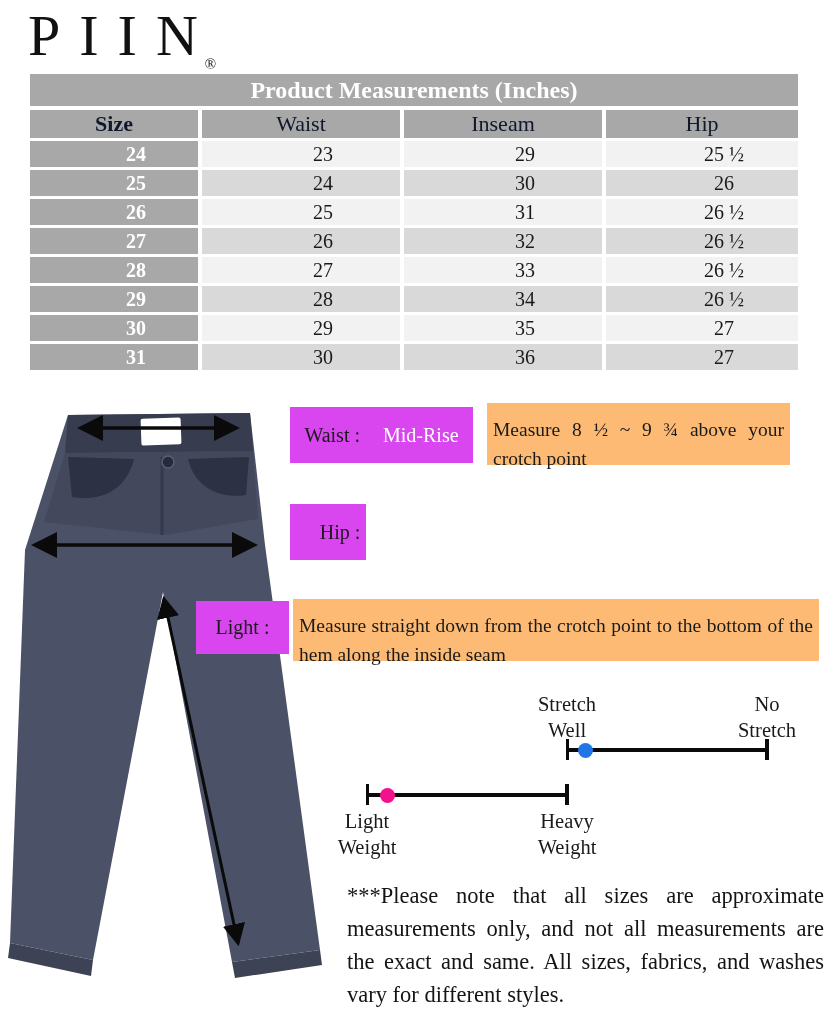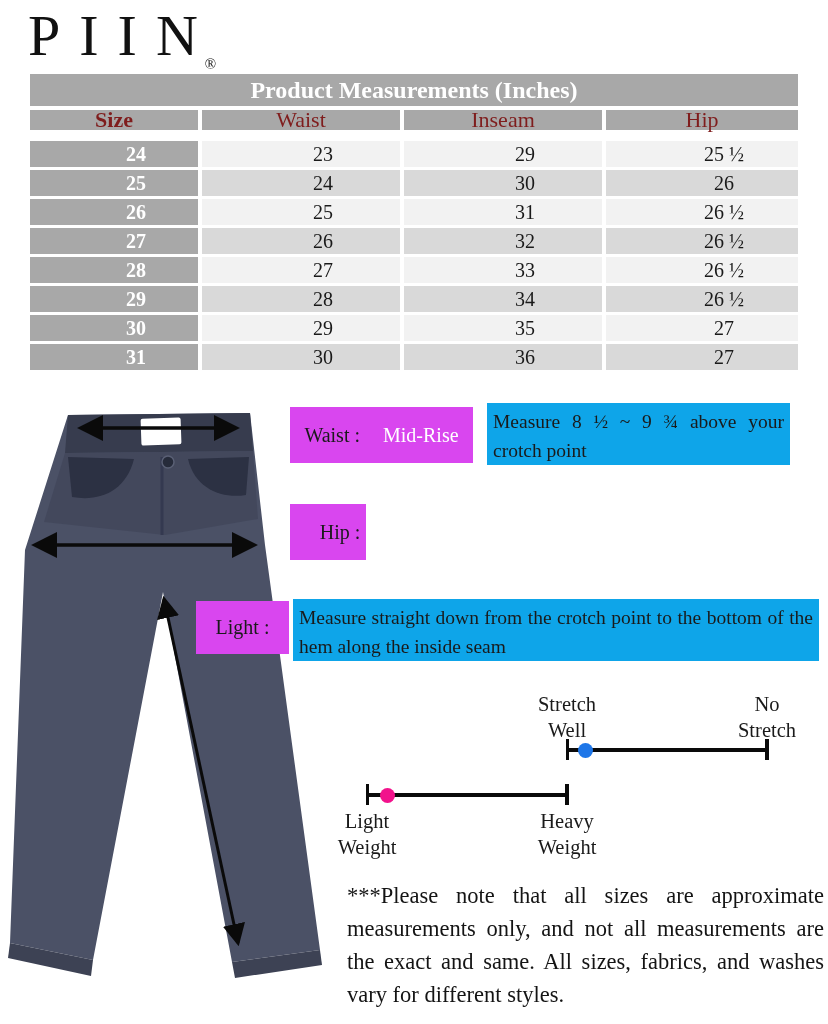--- a/index.html
+++ b/index.html
@@ -10,40 +10,40 @@
   .logo{position:absolute;left:28px;top:2px;font-size:58px;letter-spacing:19px;
         color:#111;font-weight:500;}
   .logo .reg{font-size:15px;letter-spacing:0;position:relative;top:14px;left:-12px;}
 
   
   .banner{position:absolute;left:30px;top:74px;width:768px;height:32px;background:#a8a8a8;
           color:#fff;font-weight:bold;font-size:24px;display:flex;align-items:center;
           justify-content:center;}
   .thead,.t-row{display:grid;grid-template-columns:168px 198px 198px 192px;column-gap:4px;}
   .thead{position:absolute;left:30px;top:110px;width:768px;}
-  .thead .cell{height:20px;background:#a8a8a8;color:#7f1d1d;font-size:22px;
+  .thead .cell{height:28px;background:#a8a8a8;color:#0f172a;font-size:22px;
                display:flex;align-items:center;justify-content:center;}
   .thead .cell.first{font-weight:bold;}
   .tbody{position:absolute;left:30px;top:141px;width:768px;display:flex;
          flex-direction:column;row-gap:3px;}
   .t-row .cell{height:26px;display:flex;align-items:center;justify-content:center;
                font-size:20px;padding-left:44px;}
   .size-cell{background:#a8a8a8;color:#fff;font-weight:bold;}
   .t-row:nth-child(odd) .val-cell{background:#f2f2f2;}
   .t-row:nth-child(even) .val-cell{background:#d9d9d9;}
 
   
   .jeans{position:absolute;left:2px;top:405px;width:324px;height:580px;}
 
   
   .m-label{position:absolute;background:#d946ef;font-size:20px;display:flex;
            align-items:center;justify-content:center;gap:23px;box-sizing:border-box;}
   .m-label .hl{color:#fff;font-weight:normal;}
-  .m-desc{position:absolute;background:#0ea5e9;font-size:19.5px;line-height:29px;
-          text-align:justify;box-sizing:border-box;padding:4px 6px 2px 6px;}
+  .m-desc{position:absolute;background:#fdba74;font-size:19.5px;line-height:29px;
+          text-align:justify;box-sizing:border-box;padding:12px 6px 2px 6px;}
   .waist-label{left:290px;top:407px;width:183px;height:56px;}
   .waist-desc {left:487px;top:403px;width:303px;height:62px;}
   .hip-label  {left:290px;top:504px;width:76px;height:56px;padding-left:24px;}
   .hip-desc   {left:369px;top:502px;width:432px;height:62px;}
   .inseam-label{left:196px;top:601px;width:93px;height:53px;}
   .inseam-desc {left:293px;top:599px;width:526px;height:62px;}
 
   
   .scale{position:absolute;}
   .stretch-scale{left:567px;top:692px;width:200px;height:62px;}

